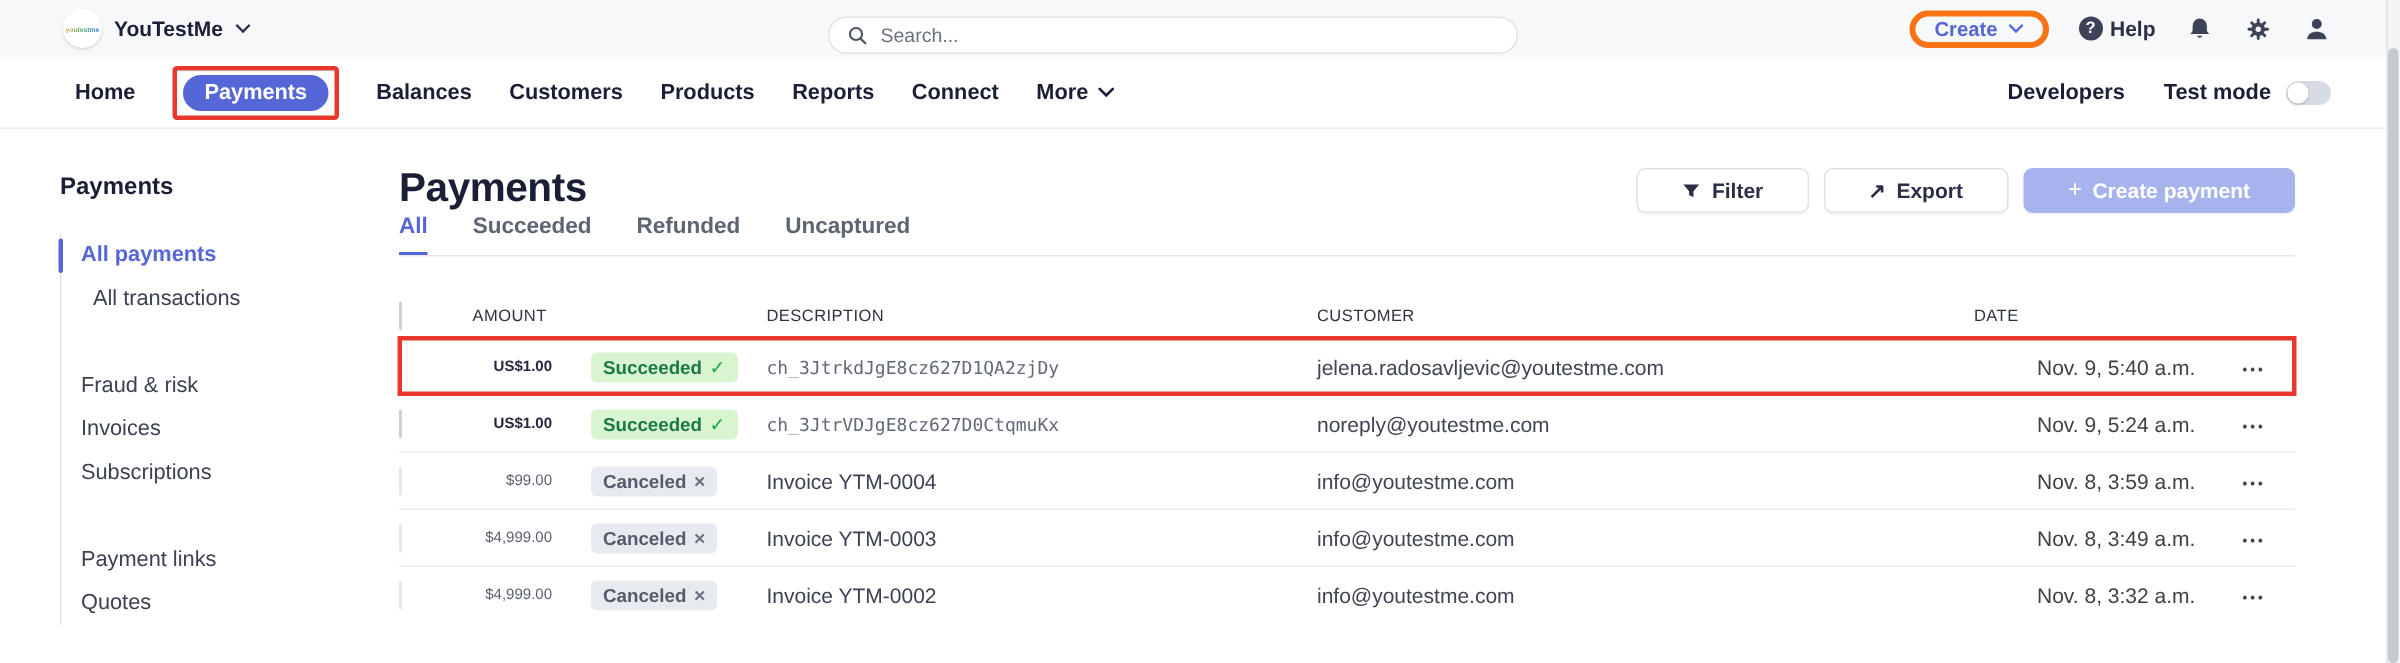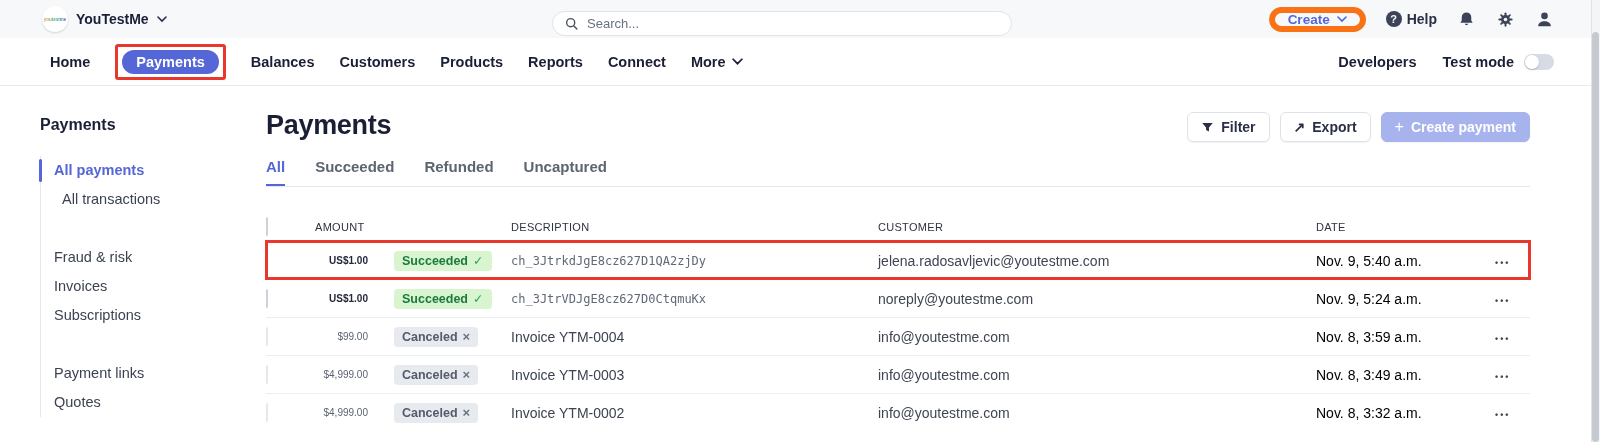--- a/index.html
+++ b/index.html
@@ -15,21 +15,21 @@
   .topbar{height:38px;background:#f6f8fa;display:flex;align-items:center;padding:0 46px 0 42px;position:relative;}
   .brand{display:flex;align-items:center;gap:8px;cursor:pointer;}
   .logo-circle{width:26px;height:26px;border-radius:50%;background:#fff;box-shadow:0 1px 2px rgba(0,0,0,.15);display:flex;align-items:center;justify-content:center;overflow:hidden;}
   .logo-text{font-size:4.5px;font-weight:700;background:linear-gradient(90deg,#e8953a,#3fae6f,#3f6ce0);-webkit-background-clip:text;background-clip:text;color:transparent;white-space:nowrap;}
   .brand-name{font-size:14px;font-weight:600;color:#1a1f36;}
   .chev{display:inline-block;width:10px;height:7px;}
   .chev svg{display:block;}
   .search-wrap{position:absolute;left:552px;top:11px;width:460px;height:25px;background:#fff;border:1px solid #e0e4ea;border-radius:13px;display:flex;align-items:center;padding:0 12px;gap:8px;}
   .search-placeholder{font-size:13px;color:#69707f;}
   .top-actions{margin-left:auto;display:flex;align-items:center;gap:20px;}
-  .create-btn{display:flex;align-items:center;gap:7px;border:6px solid #f97316;border-radius:13px;height:25px;padding:0 13px;color:var(--accent);font-size:13.5px;font-weight:600;background:#f6f8fa;cursor:pointer;}
+  .create-btn{display:flex;align-items:center;gap:7px;border:4px solid #f97316;border-radius:13px;height:25px;padding:0 13px;color:var(--accent);font-size:13.5px;font-weight:600;background:#f6f8fa;cursor:pointer;}
   .help{display:flex;align-items:center;gap:5px;font-size:14px;font-weight:600;color:#2a2f45;cursor:pointer;}
   .help-circle{width:16px;height:16px;border-radius:50%;background:#3c4257;color:#f6f8fa;font-size:11px;font-weight:700;display:flex;align-items:center;justify-content:center;}
   .icon-btn{cursor:pointer;display:flex;align-items:center;}
 
   
   .navbar{height:48px;background:#fff;border-bottom:1px solid #e8ebef;display:flex;align-items:center;padding:0 46px 0 50px;justify-content:flex-end;}
   .nav-left{display:flex;align-items:center;gap:25px;}
   .nav-item{font-size:14.5px;font-weight:600;color:#1a1f36;cursor:pointer;display:flex;align-items:center;gap:6px;white-space:nowrap;}
   .annot-pill{border:3px solid var(--annotation);border-radius:3px;padding:3px 4px;}
   .nav-item.active{background:var(--accent);color:#fff;border-radius:999px;padding:4px 14px;}
@@ -45,26 +45,26 @@
   .side-item{position:relative;padding:5px 0 5px 13px;font-size:14.5px;color:#3c4252;cursor:pointer;line-height:19px;}
   .side-item.active{color:var(--accent);font-weight:700;}
   .side-item.active::before{content:"";position:absolute;left:-2px;top:3px;bottom:3px;width:3px;background:var(--accent);border-radius:2px;}
   .side-item.indent{padding-left:21px;}
   .side-item.gap-above{margin-top:29px;}
 
   .main{flex:1;padding:24px 70px 0 0;}
   .main-header{display:flex;align-items:flex-start;justify-content:space-between;}
   .page-title{font-size:27px;font-weight:800;color:#1a1f36;letter-spacing:-.3px;}
   .toolbar{display:flex;gap:10px;margin-top:2px;}
-  .tbtn{display:flex;align-items:center;gap:7px;height:30px;padding:0 13px;border:1px solid #dfe3e8;border-radius:6px;background:#fff;font-size:14px;font-weight:600;color:#2a2f45;box-shadow:0 1px 1px rgba(0,0,0,.05);cursor:pointer;}
+  .tbtn{display:flex;align-items:center;gap:7px;height:30px;padding:0 29px;border:1px solid #dfe3e8;border-radius:6px;background:#fff;font-size:14px;font-weight:600;color:#2a2f45;box-shadow:0 1px 1px rgba(0,0,0,.05);cursor:pointer;}
   .tbtn.primary{background:#a7b3ed;border-color:#a7b3ed;color:#fff;}
   .tbtn .plus{font-size:16px;font-weight:400;}
   .tbtn .arrow{font-size:14px;font-weight:700;color:#2a2f45;}
 
-  .tabs{display:flex;gap:30px;margin-top:16px;border-bottom:1px solid #e3e8ee;}
+  .tabs{display:flex;gap:30px;margin-top:0;border-bottom:1px solid #e3e8ee;}
   .tab{font-size:15px;font-weight:600;color:#5c6570;padding-bottom:9px;cursor:pointer;}
   .tab.active{color:var(--accent);border-bottom:2px solid var(--accent);}
 
   
   .table{margin-top:26px;}
   .thead,.trow{display:grid;grid-template-columns:36px 92px 117px 1fr 437px 182px 38px;align-items:center;}
   .thead{height:28px;}
   .th{font-size:11px;font-weight:400;color:#2e3340;letter-spacing:.3px;}
   .th.amount{padding-left:13px;}
   .trow{height:38px;border-top:1px solid #eceff2;position:relative;cursor:pointer;}
@@ -74,21 +74,21 @@
   .c-amount{text-align:right;padding-right:26px;font-size:10px;color:#5a6272;}
   .trow.em .c-amount{font-weight:700;color:#24283a;}
   .badge{display:inline-flex;align-items:center;gap:5px;height:20px;padding:0 8px;border-radius:4px;font-size:12.5px;font-weight:600;width:max-content;}
   .badge.succeeded{background:var(--succeeded_bg);color:var(--succeeded_text);}
   .badge.succeeded .badge-icon{color:#25a553;font-weight:700;}
   .badge.canceled{background:var(--canceled_bg);color:var(--canceled_text);}
   .badge.canceled .badge-icon{color:#6b7280;font-size:13px;}
   .c-desc{font-size:14px;color:#3c4252;padding-right:10px;overflow:hidden;white-space:nowrap;}
   .c-desc.mono{font-family:"DejaVu Sans Mono",monospace;font-size:12px;color:#616977;}
   .c-customer{font-size:14px;color:#3f4552;padding-left:5px;}
-  .c-date{font-size:14px;color:#000000;padding-left:6px;}
+  .c-date{font-size:14px;color:#404040;padding-left:6px;margin-left:42px;}
   .c-actions{text-align:left;padding-left:3px;}
   .ellipsis{font-size:9px;letter-spacing:2px;color:#3f4552;cursor:pointer;font-weight:700;}
 
   
   .scrollbar-track{position:absolute;right:0;top:0;width:9px;height:442px;background:#f3f5f7;border-left:1px solid #e3e3e3;}
   .scrollbar-thumb{position:absolute;right:1px;top:32px;width:7px;height:410px;background:#c5cad1;border-radius:4px;cursor:pointer;}
 
   svg{display:block;}
 </style>
 </head>

